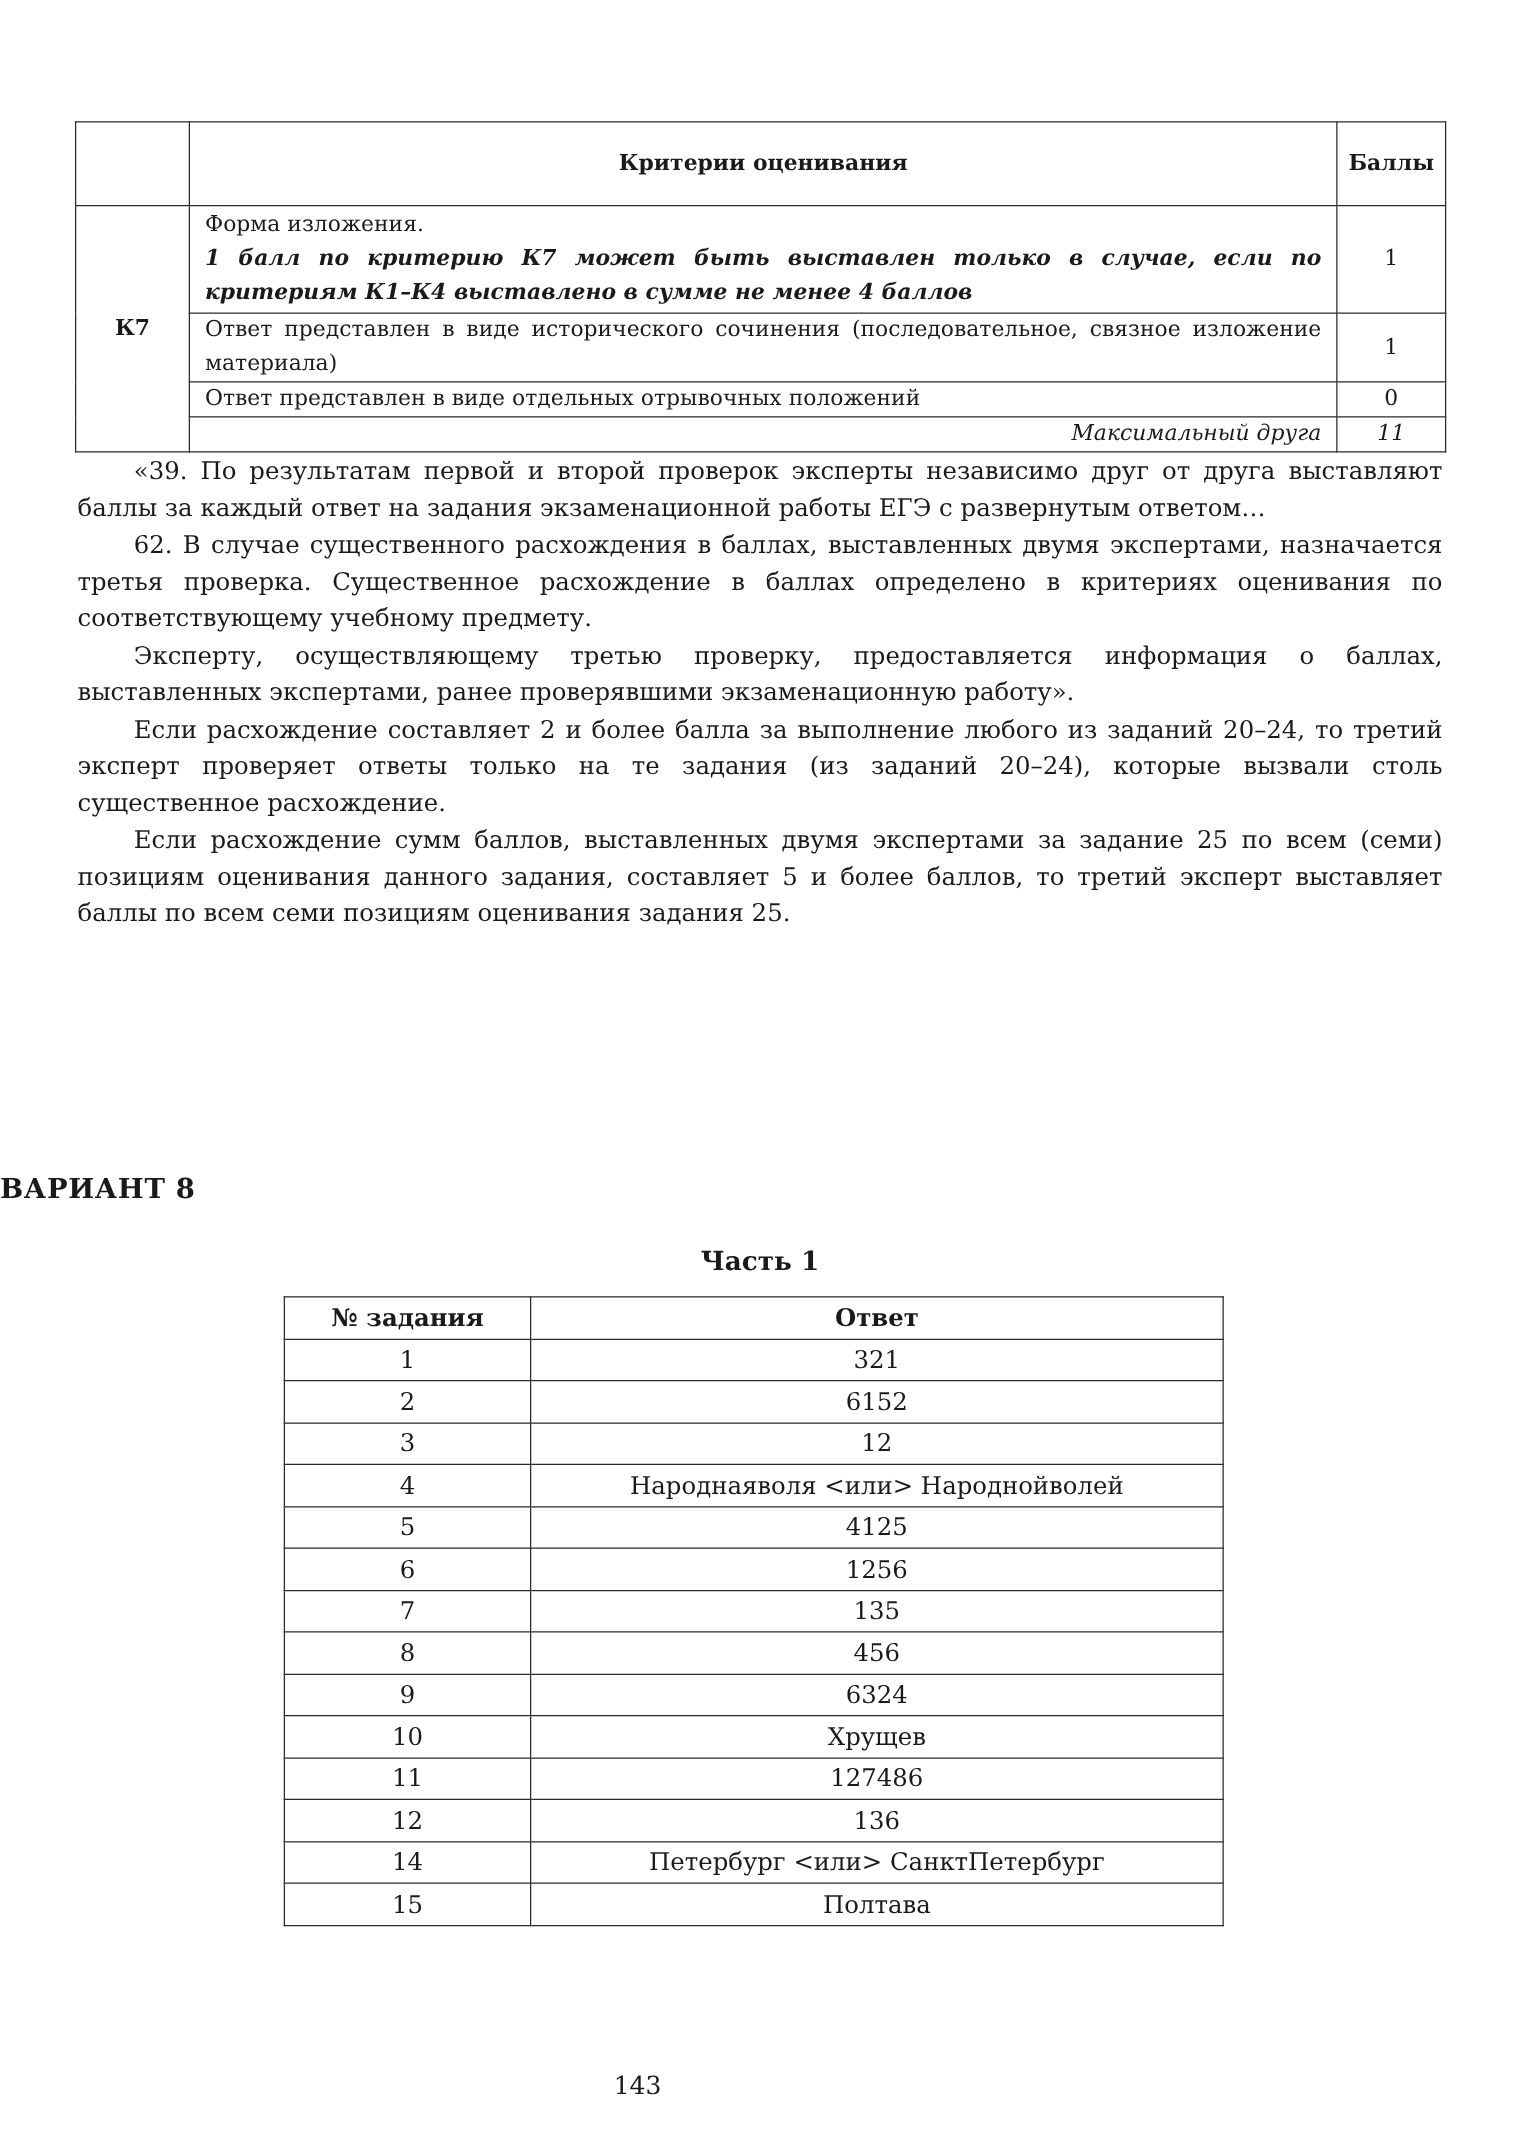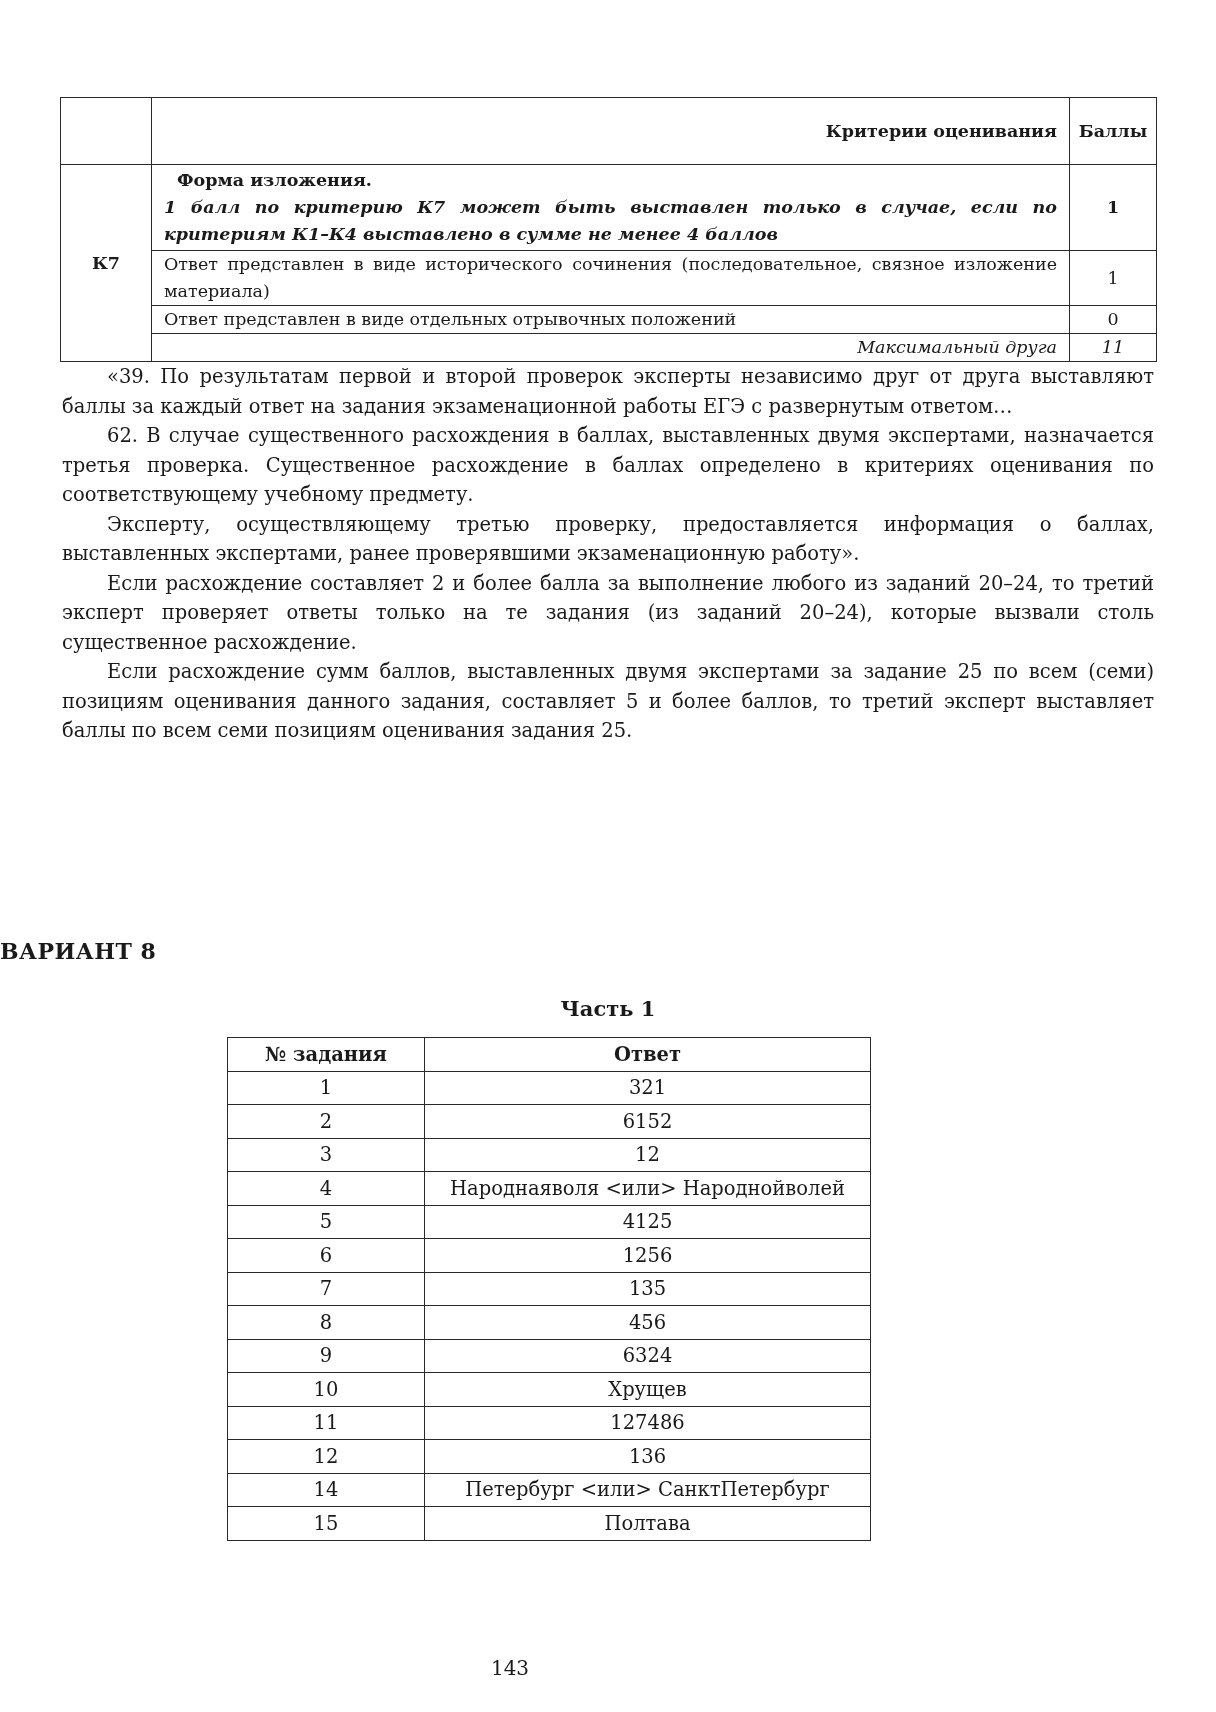--- a/index.html
+++ b/index.html
@@ -11,25 +11,25 @@
   .page { position: absolute; left: 0; top: 0; width: 1216px; height: 1712px; }
 
   
   table.crit {
     position: absolute; left: 60px; top: 97px; width: 1097px;
     border-collapse: collapse; font-size: 17.5px; line-height: 27px;
   }
   table.crit td, table.crit th {
     border: 1.5px solid #2a2a2a; padding: 0 12px; vertical-align: middle;
   }
-  table.crit th { font-weight: bold; height: 30px; text-align: right; }
+  table.crit th { font-weight: bold; height: 30px; text-align: center; }
   table.crit .c-code { width: 54px; text-align: center; font-weight: bold; padding: 18px; }
   table.crit .c-score { width: 86px; text-align: center; padding: 0; }
   table.crit .crit-text { text-align: justify; text-align-last: left; }
-  table.crit .bold { font-weight: bold; margin-left: 13px; }
+  table.crit .bold { font-weight: normal; }
   table.crit .ital { font-style: italic; font-weight: bold; }
   table.crit .max-label { text-align: right; font-style: italic; }
   table.crit .max-val { font-style: italic; }
 
   
   .body-text {
     position: absolute; left: 62px; top: 362px; width: 1092px;
     font-size: 19.5px; line-height: 29.5px;
   }
   .body-text p { margin: 0; text-align: justify; text-indent: 45px; }
@@ -39,21 +39,21 @@
     position: absolute; left: 0; width: 1216px; top: 938px;
     font-weight: bold; font-size: 22px; letter-spacing: 0.5px;
   }
   .part-title {
     position: absolute; left: 0; width: 1216px; top: 996px;
     text-align: center; font-weight: bold; font-size: 21px;
   }
 
   
   table.answers {
-    position: absolute; left: 227px; top: 1037px; width: 644px;
+    position: absolute; left: 227px; top: 1037px; width: 752px;
     border-collapse: collapse; font-size: 19.5px;
   }
   table.answers td, table.answers th {
     border: 1.5px solid #2a2a2a; height: 32.5px; padding: 0; text-align: center;
   }
   table.answers th { font-weight: bold; }
   table.answers .col-num { width: 196px; }
 
   .page-number {
     position: absolute; left: 0; width: 1020px; top: 1656px;

